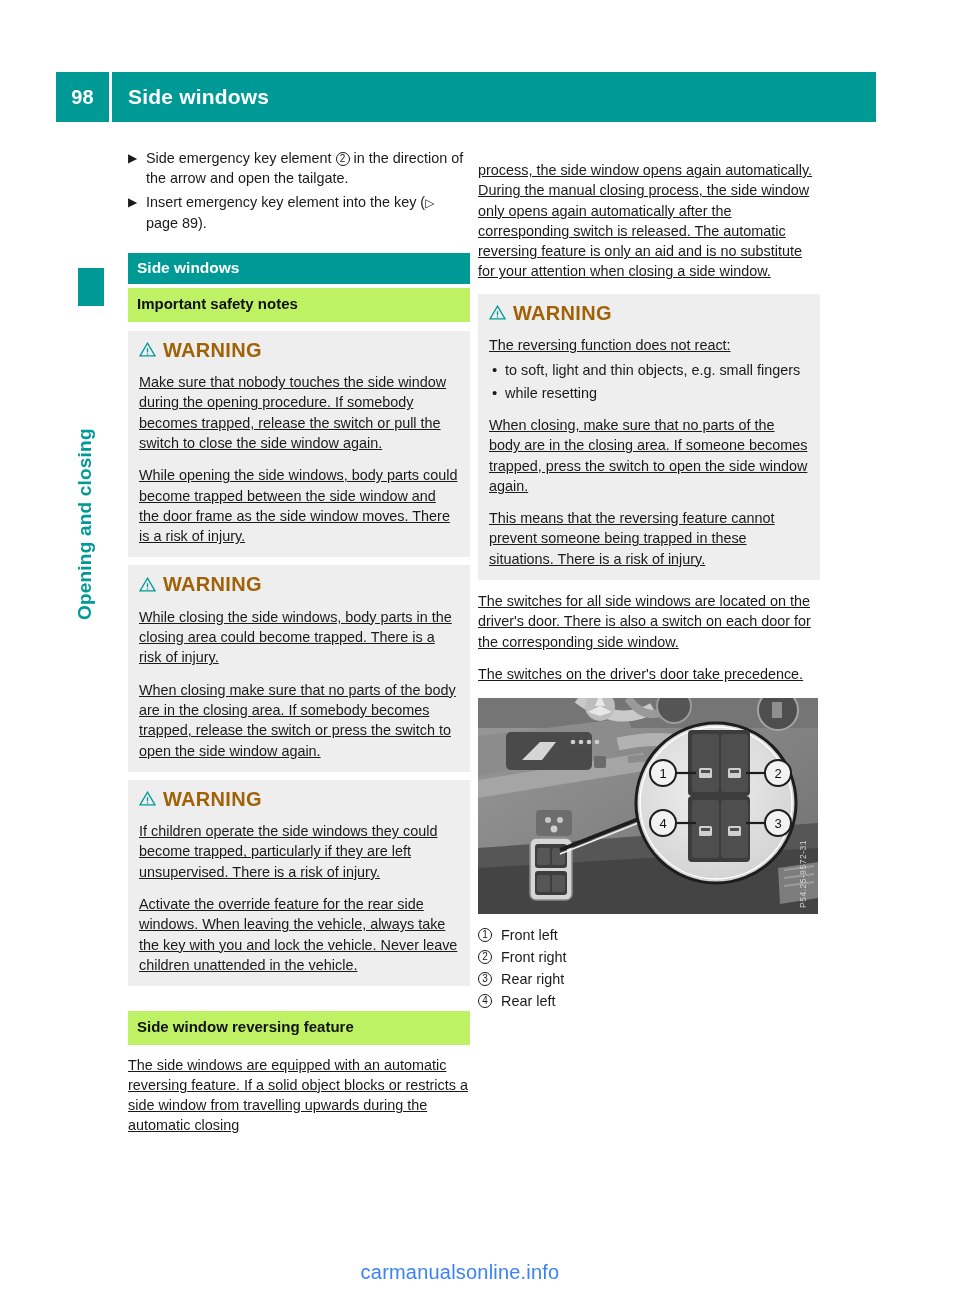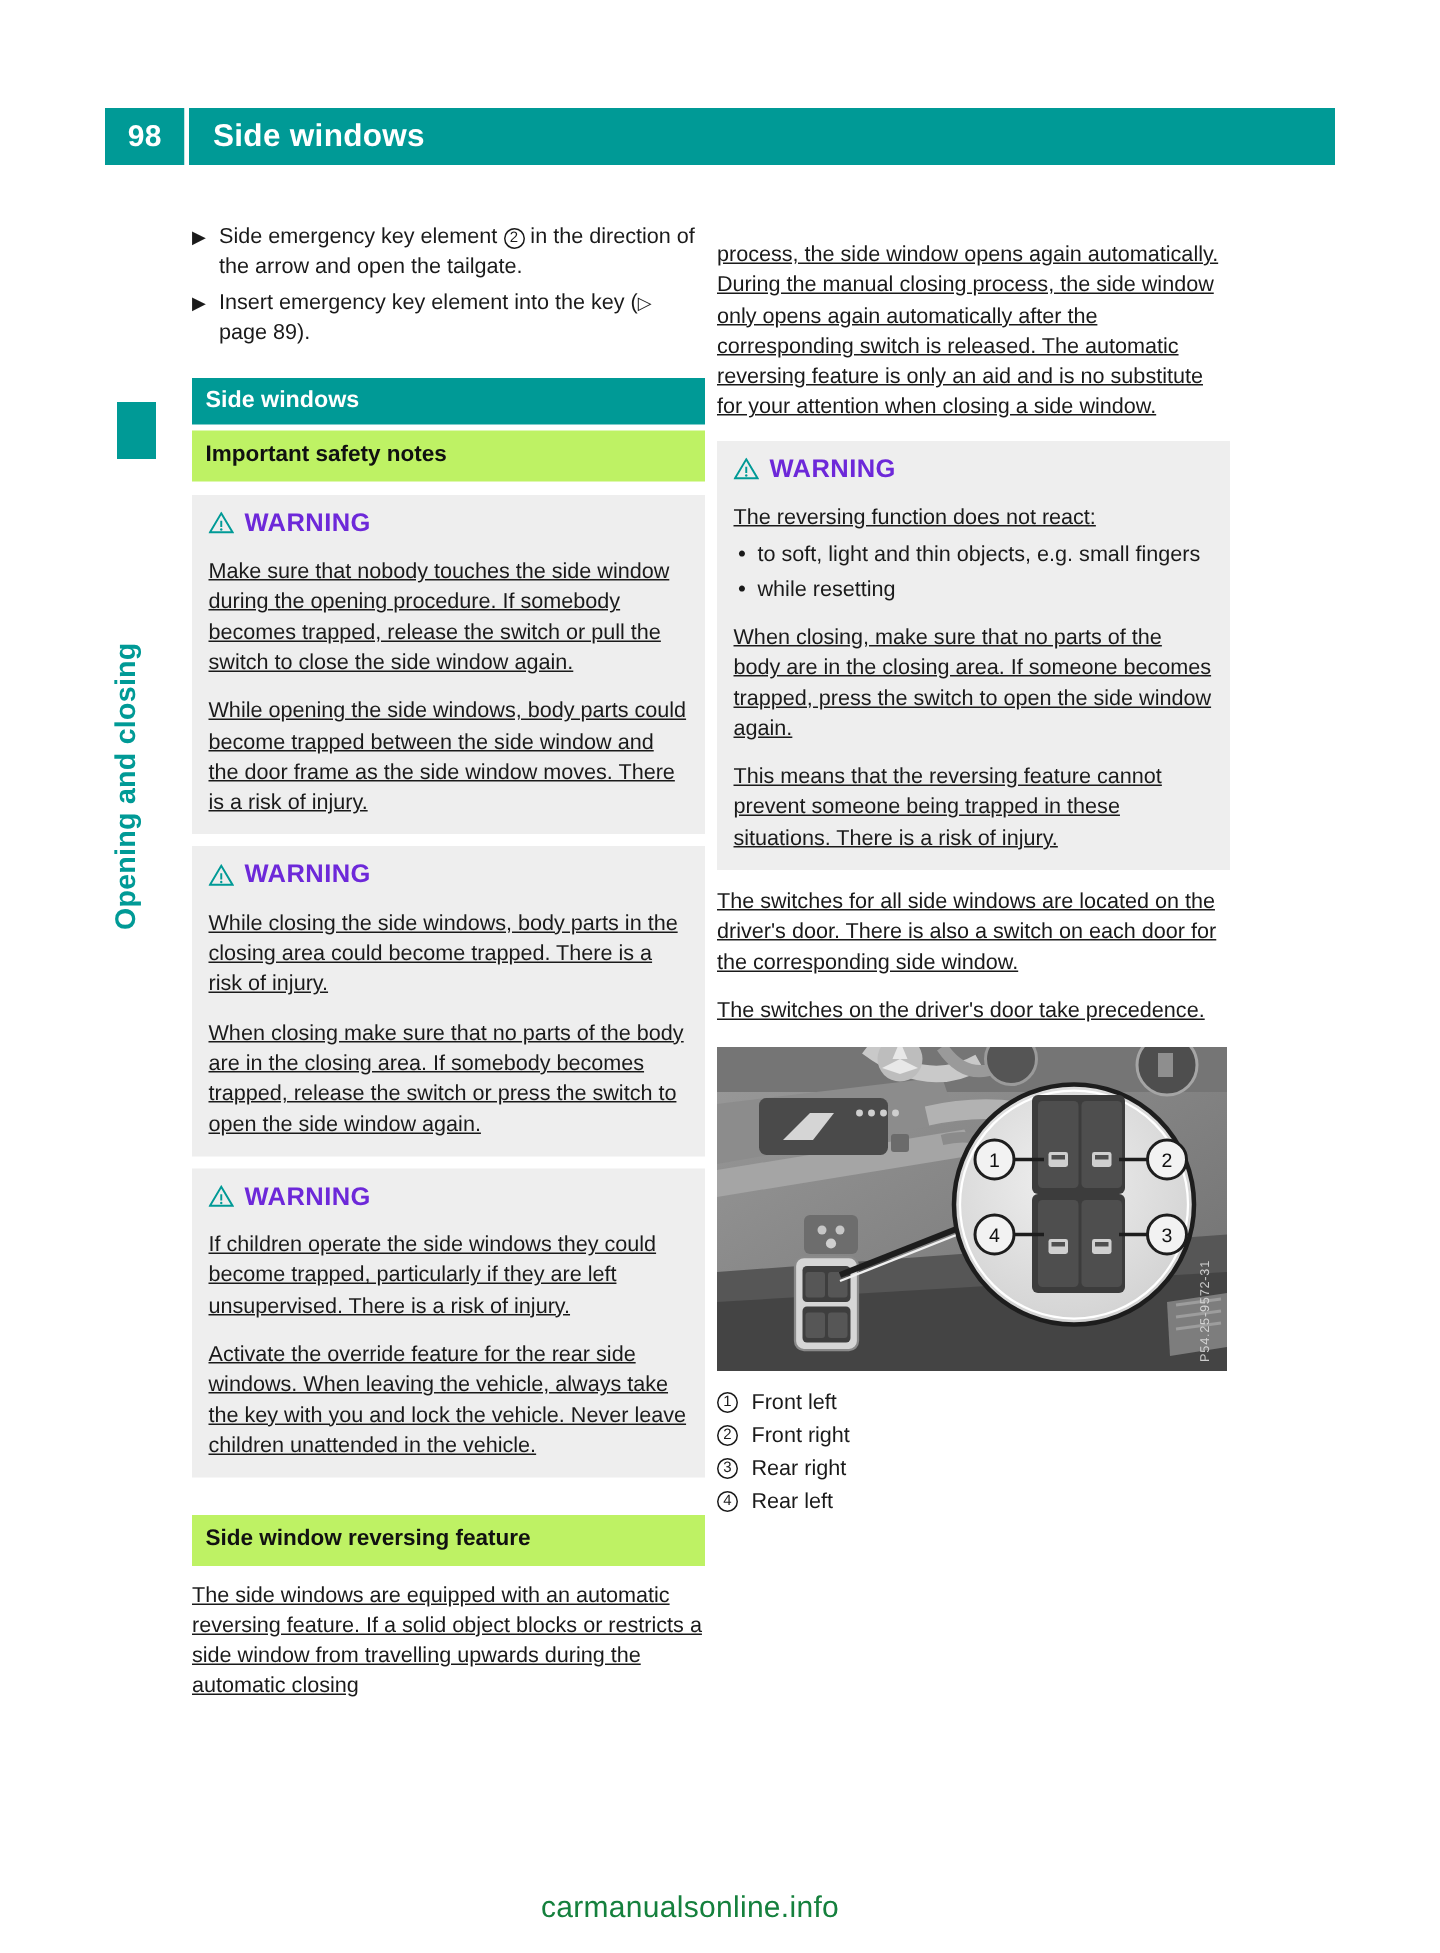--- a/index.html
+++ b/index.html
@@ -11,22 +11,22 @@
   }
   .page {
     position: relative;
     width: 960px; height: 1302px;
     background: #ffffff;
   }
 
   
   .header {
     position: absolute;
-    left: 70px; top: 72px;
-    width: 820px; height: 38px;
+    left: 56px; top: 72px;
+    width: 820px; height: 50px;
     display: flex;
     align-items: stretch;
   }
   .header-page-num {
     width: 53px;
     background: #009a96;
     color: #ffffff;
     font-size: 20px;
     font-weight: bold;
     display: flex;
@@ -137,22 +137,22 @@
   }
   .warnbox.first { margin-top: 9px; }
   .warn-head {
     display: flex;
     align-items: center;
     gap: 7px;
     margin-bottom: 4px;
   }
   .warn-tri { width: 17px; height: 15px; display: block; }
   .warn-word {
-    color: #6d28d9;
-    font-size: 17px;
+    color: #a16207;
+    font-size: 20px;
     font-weight: bold;
     letter-spacing: .3px;
   }
   .warnbox p { margin-bottom: 9px; }
   .warnbox p:last-child { margin-bottom: 0; }
 
   .bullet {
     position: relative;
     padding-left: 16px;
     margin-bottom: 2px;
@@ -201,21 +201,21 @@
     flex: none;
     margin-top: 4px;
   }
 
   
   .watermark {
     position: absolute;
     left: 0; right: 12px;
     bottom: 18px;
     text-align: center;
-    color: #15803d;
+    color: #3b82f6;
     font-size: 20px;
     letter-spacing: .2px;
     padding-right: 28px;
   }
 </style>
 </head>
 <body>
 
 <div class="page">
 

